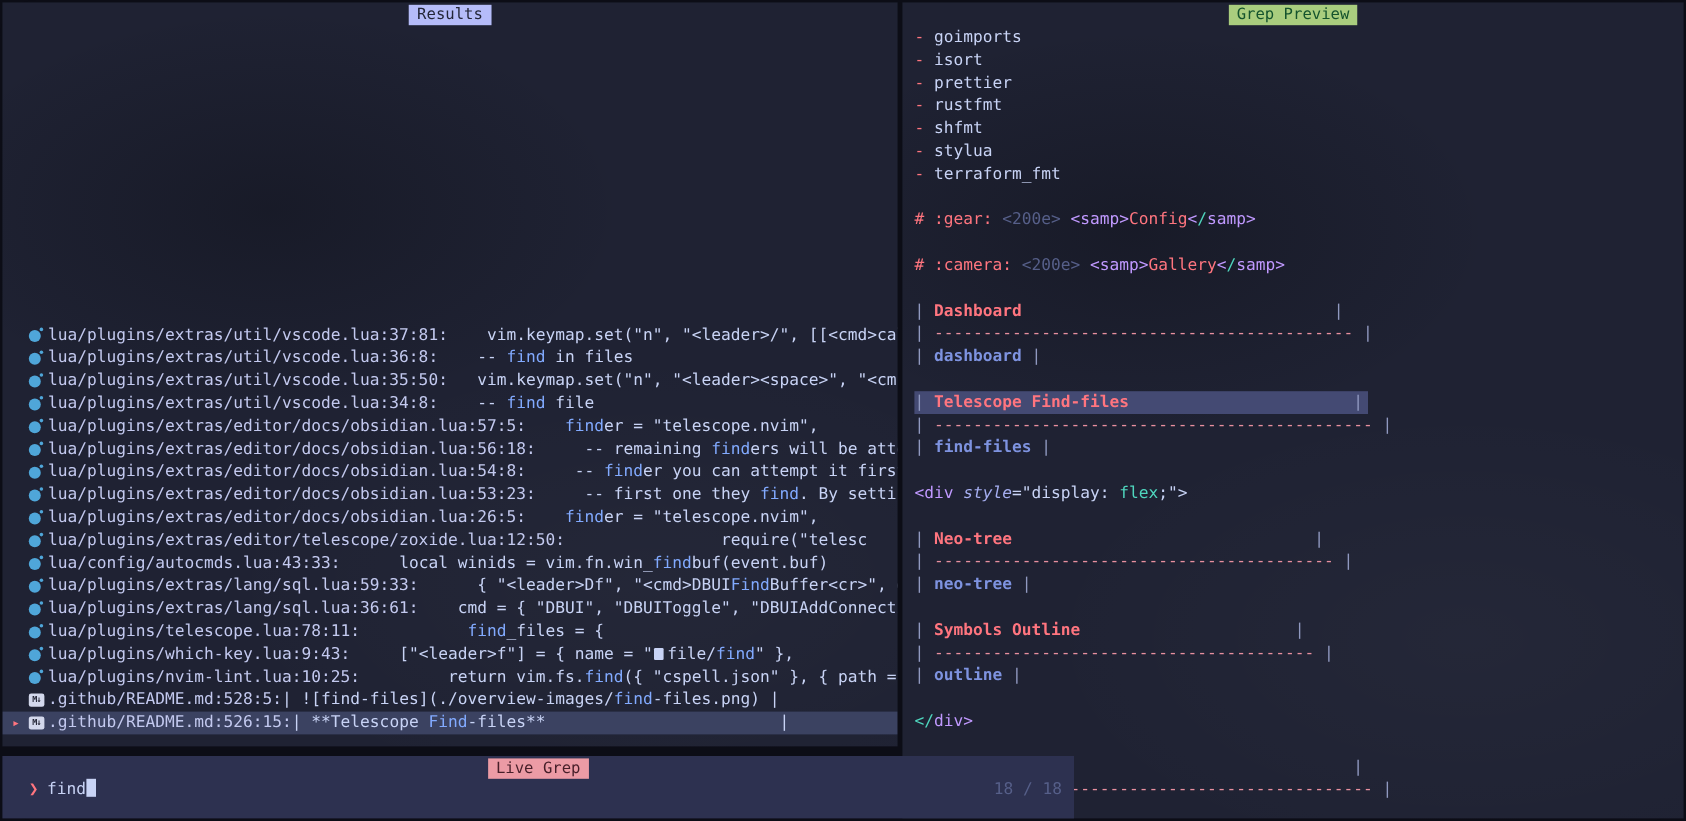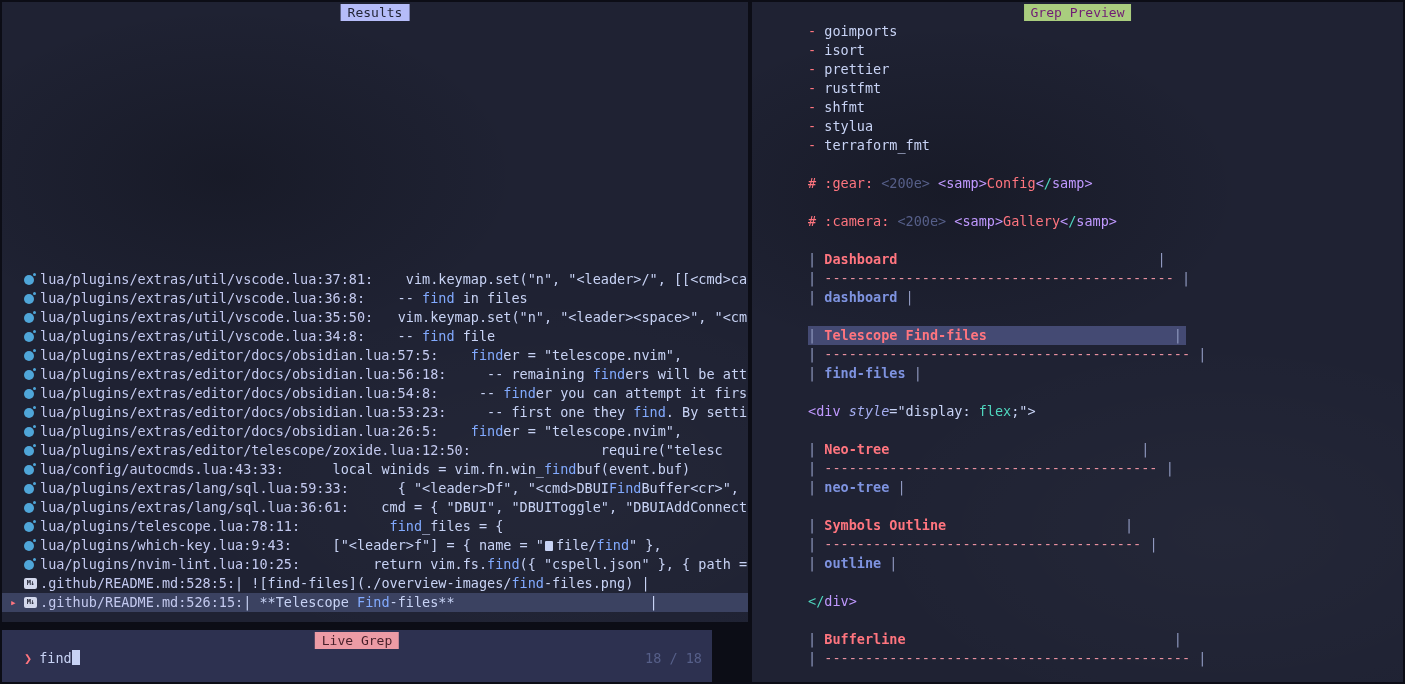--- a/index.html
+++ b/index.html
@@ -6,28 +6,28 @@
   body { width:1405px; height:684px; overflow:hidden; background:#0c0d16;
          font-family:"DejaVu Sans Mono", monospace; font-size:13.5px; }
   .screen { position:relative; width:1405px; height:684px; background:#0c0d16;border-radius:30px; }
   .win { position:absolute; overflow:hidden;
          background:
            radial-gradient(ellipse 420px 240px at 30% 28%, rgba(8,9,14,0.30), transparent 70%),
            radial-gradient(ellipse 520px 280px at 72% 78%, rgba(255,255,255,0.025), transparent 70%),
            #1f2233; }
   .results-win { left:2px; top:2px; width:746px; height:620px; }
   .preview-win { left:752px; top:2px; width:651px; height:680px; }
-  .prompt-win  { left:2px; top:630px; width:710px; height:52px;
+  .prompt-win  { left:2px; top:630px; width:893px; height:52px;
                  background:#2d3150; }
   .win-title { position:absolute; top:2px; left:50%; transform:translateX(-50%);
                padding:0 7px; height:17px; line-height:17px; font-size:13px;
                white-space:pre; z-index:3; }
   .results-title  { background:#b5bcf9; color:#232638; }
   .prompt-title   { background:#ec9ba5; color:#471f29; }
-  .preview-title  { background:#a9cd7e; color:#701a75; }
+  .preview-title  { background:#a9cd7e; color:#14532d; }
 
   
   .results-list { position:absolute; left:0; right:0; bottom:10px; }
   .result-row { display:flex; align-items:center; height:19px; line-height:19px;
                 white-space:pre; padding-left:8px; overflow:hidden; }
   .result-row.selected { background:#3b4261; }
   .caret { display:inline-block; width:14px; color:#ff757f; font-size:11px; flex:none; }
   .ficon { display:inline-block; width:16px; height:19px; position:relative; flex:none; }
   .ficon.lua::before { content:""; position:absolute; left:0; top:5px; width:10px; height:10px;
                        border-radius:50%; background:#4fa6d9; }
@@ -50,21 +50,21 @@
   .sg-cell  { color:#7e93e0; font-weight:bold; }
   .sg-gray  { color:#565f89; }
   .sg-purple{ color:#c099ff; }
   .sg-teal  { color:#4fd6be; }
   .sg-iattr { color:#a5aef0; font-style:italic; }
   .sg-fileicon { display:inline-block; width:8px; height:10px; background:#c8d3f5;
                  border-radius:1px; margin:0 3px 0 1px; vertical-align:-1px; }
 
   
   .preview-content { position:absolute; left:10px; right:0; top:20px; }
-  .pline { height:19px; line-height:19px; white-space:pre;margin-left:46px; }
+  .pline { height:19px; line-height:19px; white-space:pre; }
   .pline .hlspan { background:#444a73; display:inline-block; padding-right:4px; }
 
   
   .prompt-line { position:absolute; left:0; right:0; top:19px; height:19px; line-height:19px;
                  white-space:pre; padding-left:22px; }
   .prompt-chevron { color:#ff757f; margin-right:7px; }
   .prompt-query { color:#c8d3f5; }
   .text-cursor { display:inline-block; width:8px; height:15px; background:#c8d3f5;
                  vertical-align:-2px; }
   .result-counter { position:absolute; right:10px; top:19px; height:19px; line-height:19px;

